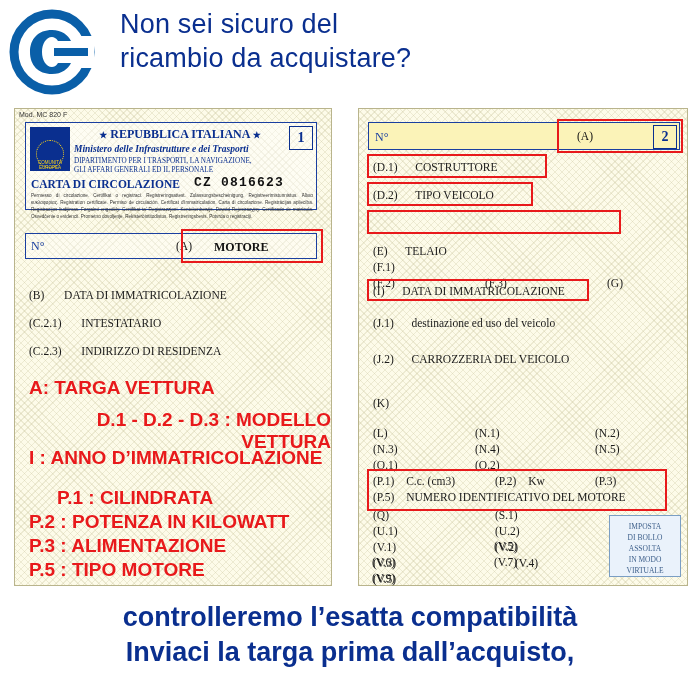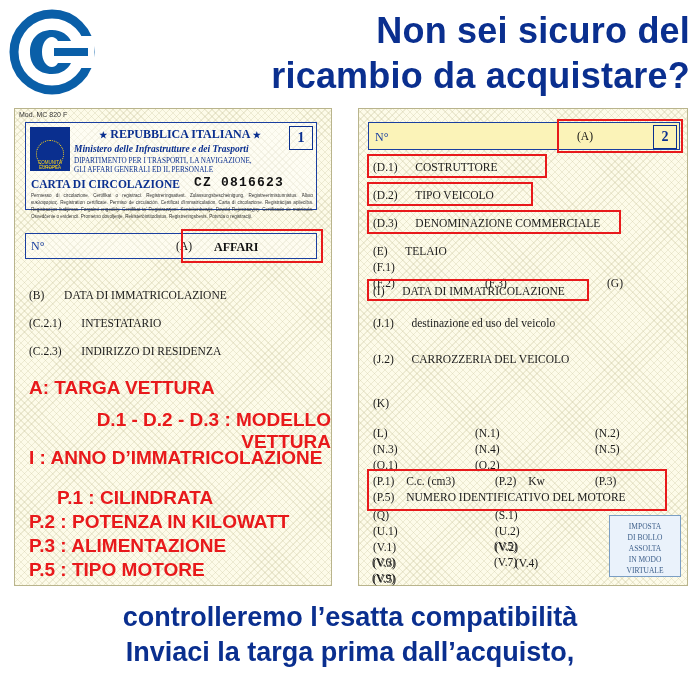--- a/index.html
+++ b/index.html
@@ -9,24 +9,24 @@
     font-family:"Liberation Sans",sans-serif;
     position:relative;
     overflow:hidden;
   }
   
   .logo{
     position:absolute;left:8px;top:8px;width:88px;height:88px;
   }
   .header-title{
     position:absolute;left:120px;top:8px;width:570px;
-    text-align:right;
+    text-align:left;
     color:#0a2f8f;
-    font-weight:bold;
-    font-size:36px;
+    font-weight:normal;
+    font-size:27px;
     line-height:1.25;
     letter-spacing:.2px;
   }
   
   .footer{
     position:absolute;left:0;top:600px;width:700px;
     text-align:center;
     color:#0a2f8f;
     font-weight:bold;
     font-size:27px;
@@ -182,21 +182,21 @@
 GLI AFFARI GENERALI ED IL PERSONALE</div>
     <div class="boxnum">1</div>
     <div class="carta">CARTA DI CIRCOLAZIONE</div>
     <div class="cartanum">CZ 0816623</div>
     <div class="fineprint">Permesso di circolazione. Certifikat o registraci. Registreringsattest. Zulassungsbescheinigung. Registreerimistunnistus. Άδεια κυκλοφορίας. Registration certificate. Permiso de circulación. Certificat d'immatriculation. Carta di circolazione. Registrācijas apliecība. Registracijos liudijimas. Forgalmi engedély. Certifikat ta' Registrazzjoni. Kentekenbewijs. Dowód Rejestracyjny. Certificado de matrícula. Osvedčenie o evidencii. Prometno dovoljenje. Rekisteröintitodistus. Registreringsbevis. Potvrda o registraciji.</div>
   </div>
 
   <div class="ndeg">
     <span class="n">N°</span>
     <span class="a">(A)</span>
-    <span class="t">AFFARI</span>
+    <span class="t">MOTORE</span>
   </div>
   <div class="redbox" style="left:166px;top:120px;width:142px;height:34px;"></div>
 
   <div class="pz lbl" style="left:14px;top:180px;">
     <span>(B)</span>
     <span style="display:inline-block;width:14px;"></span>
     <span>DATA DI IMMATRICOLAZIONE</span>
   </div>
 
   <div class="pz lbl" style="left:14px;top:208px;">
@@ -236,25 +236,20 @@
   </div>
   <div class="redbox" style="left:8px;top:45px;width:180px;height:24px;"></div>
 
   <div class="pz lbl" style="left:14px;top:80px;">
     <span>(D.2)</span>
     <span style="display:inline-block;width:12px;"></span>
     <span>TIPO VEICOLO</span>
   </div>
   <div class="redbox" style="left:8px;top:73px;width:166px;height:24px;"></div>
 
-  <div class="pz lbl" style="left:14px;top:108px;">
-    <span>(D.3)</span>
-    <span style="display:inline-block;width:12px;"></span>
-    <span>DENOMINAZIONE COMMERCIALE</span>
-  </div>
   <div class="redbox" style="left:8px;top:101px;width:254px;height:24px;"></div>
 
   <div class="pz lbl" style="left:14px;top:136px;">
     <span>(E)</span>
     <span style="display:inline-block;width:12px;"></span>
     <span>TELAIO</span>
   </div>
 
   <div class="pz lbl" style="left:14px;top:152px;">(F.1)</div>
 

